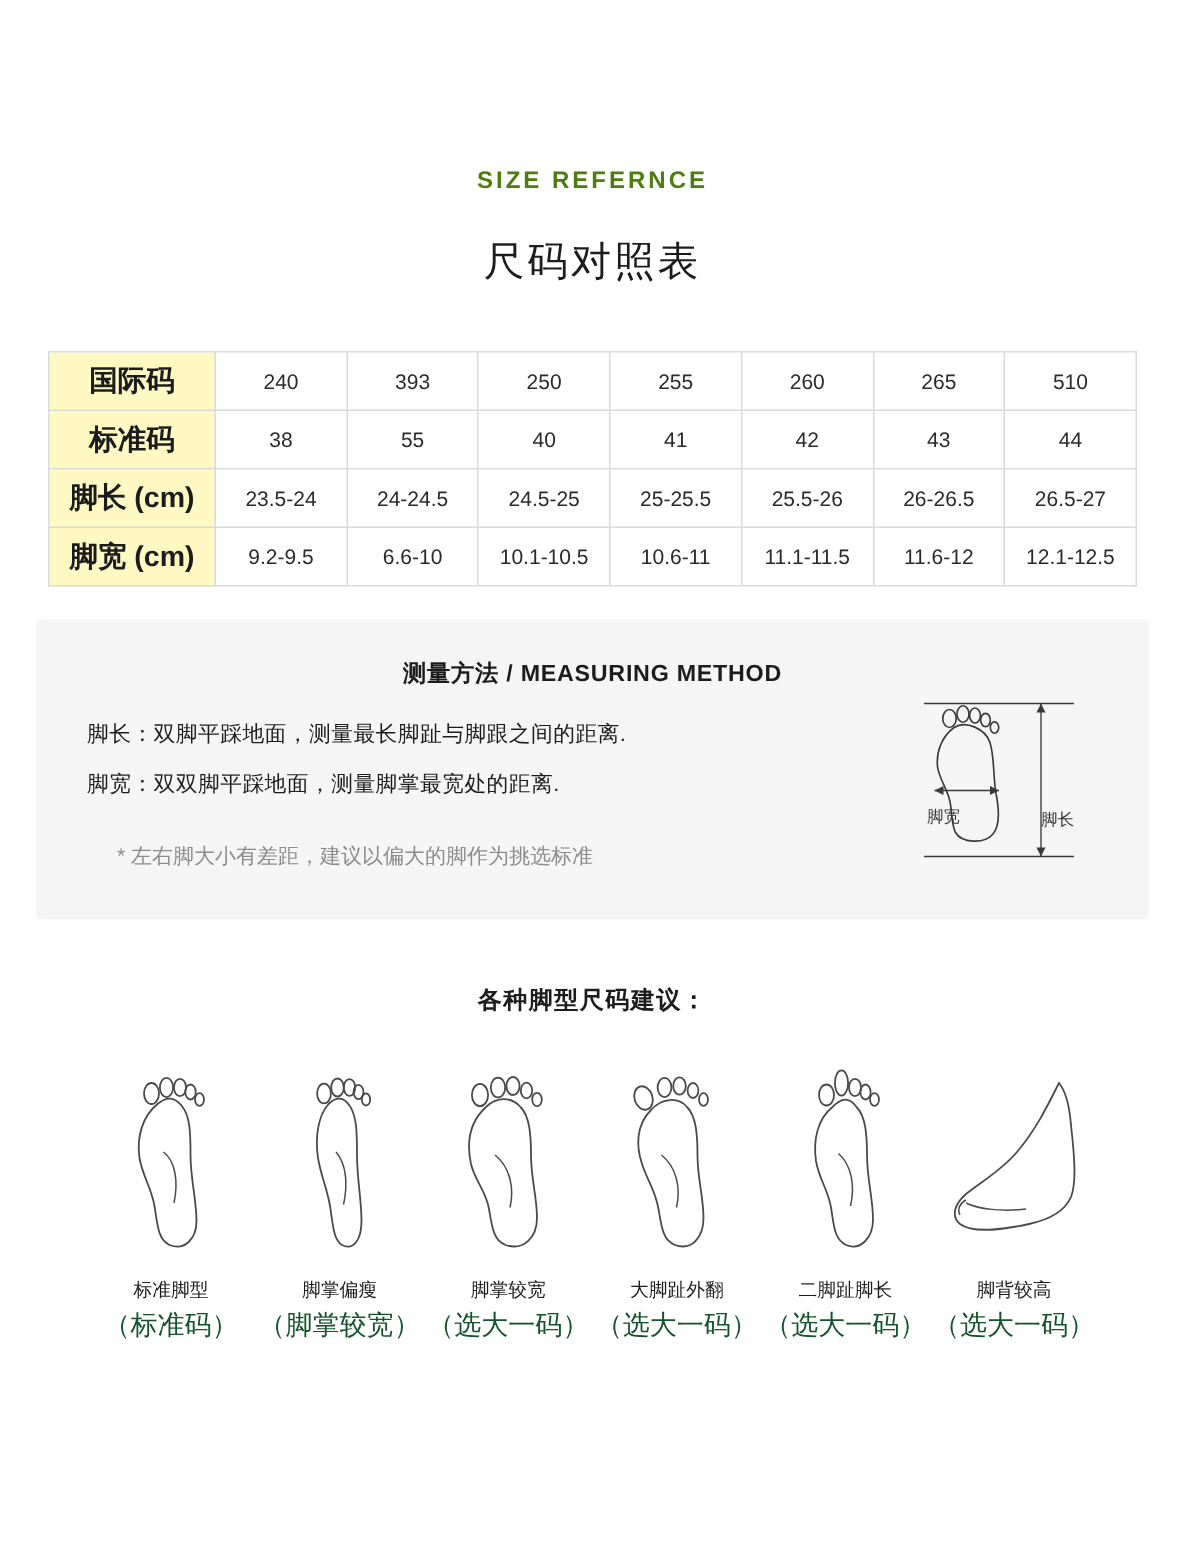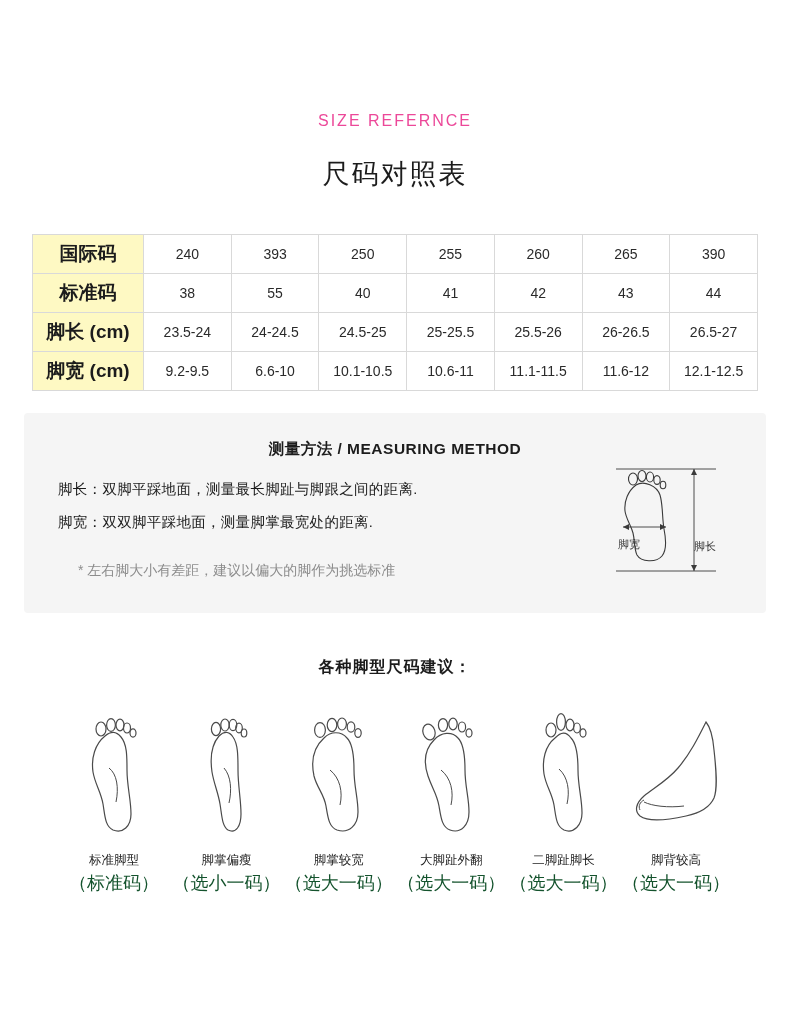--- a/index.html
+++ b/index.html
@@ -22,23 +22,23 @@
     padding: 0 24px;
   }
 
   
   .header {
     text-align: center;
     padding-top: 112px;
   }
   .header .en-title {
     font-size: 16px;
-    font-weight: normal;
+    font-weight: bold;
     letter-spacing: 2px;
-    color: #ec4899;
+    color: #4d7c0f;
   }
   .header .cn-title {
     font-size: 27px;
     font-weight: normal;
     color: #1c1c1c;
     margin-top: 26px;
     letter-spacing: 2px;
   }
 
   
@@ -171,21 +171,21 @@
     <table class="size-table">
       <tbody>
         <tr>
           <td class="rowhead">国际码</td>
           <td>240</td>
           <td>393</td>
           <td>250</td>
           <td>255</td>
           <td>260</td>
           <td>265</td>
-          <td>390</td>
+          <td>510</td>
         </tr>
         <tr>
           <td class="rowhead">标准码</td>
           <td>38</td>
           <td>55</td>
           <td>40</td>
           <td>41</td>
           <td>42</td>
           <td>43</td>
           <td>44</td>
@@ -274,21 +274,21 @@
           <path d="M32 26 C25 34 23 48 25 62 C27 74 31 82 33 94 C35 106 35 116 41 120 C49 124 54 116 54 104 C54 90 51 76 51 60 C51 46 51 34 46 27 C42 21 37 21 32 26 Z" fill="none" stroke="#4a4a4a" stroke-width="1.2"></path>
           <ellipse cx="29" cy="19" rx="4.6" ry="6.6" fill="none" stroke="#4a4a4a" stroke-width="1.2"></ellipse>
           <ellipse cx="38" cy="15" rx="4.2" ry="6" fill="none" stroke="#4a4a4a" stroke-width="1.2"></ellipse>
           <ellipse cx="46" cy="15" rx="3.8" ry="5.6" fill="none" stroke="#4a4a4a" stroke-width="1.2"></ellipse>
           <ellipse cx="52" cy="18" rx="3.3" ry="4.8" fill="none" stroke="#4a4a4a" stroke-width="1.2"></ellipse>
           <ellipse cx="57" cy="23" rx="2.8" ry="4" fill="none" stroke="#4a4a4a" stroke-width="1.2"></ellipse>
           <path d="M37 58 C44 66 45 80 42 93" fill="none" stroke="#4a4a4a" stroke-width="1"></path>
         </svg>
       </div>
       <div class="type-label">脚掌偏瘦</div>
-      <div class="type-sub">（选小一码）</div>
+      <div class="type-sub">（脚掌较宽）</div>
     </div>
 
     <div class="type-item">
       <div class="type-art">
         <svg width="82" height="128" viewBox="0 0 82 128">
           <path d="M26 28 C15 38 13 52 16 66 C19 78 26 84 28 96 C30 108 31 117 39 120 C51 124 60 115 60 102 C60 88 56 76 56 60 C56 46 55 34 49 28 C43 21 33 21 26 28 Z" fill="none" stroke="#4a4a4a" stroke-width="1.2"></path>
           <ellipse cx="22" cy="20" rx="5.4" ry="7.4" fill="none" stroke="#4a4a4a" stroke-width="1.2"></ellipse>
           <ellipse cx="34" cy="15" rx="4.8" ry="6.6" fill="none" stroke="#4a4a4a" stroke-width="1.2"></ellipse>
           <ellipse cx="44" cy="14" rx="4.4" ry="6" fill="none" stroke="#4a4a4a" stroke-width="1.2"></ellipse>
           <ellipse cx="53" cy="17" rx="3.8" ry="5.2" fill="none" stroke="#4a4a4a" stroke-width="1.2"></ellipse>

